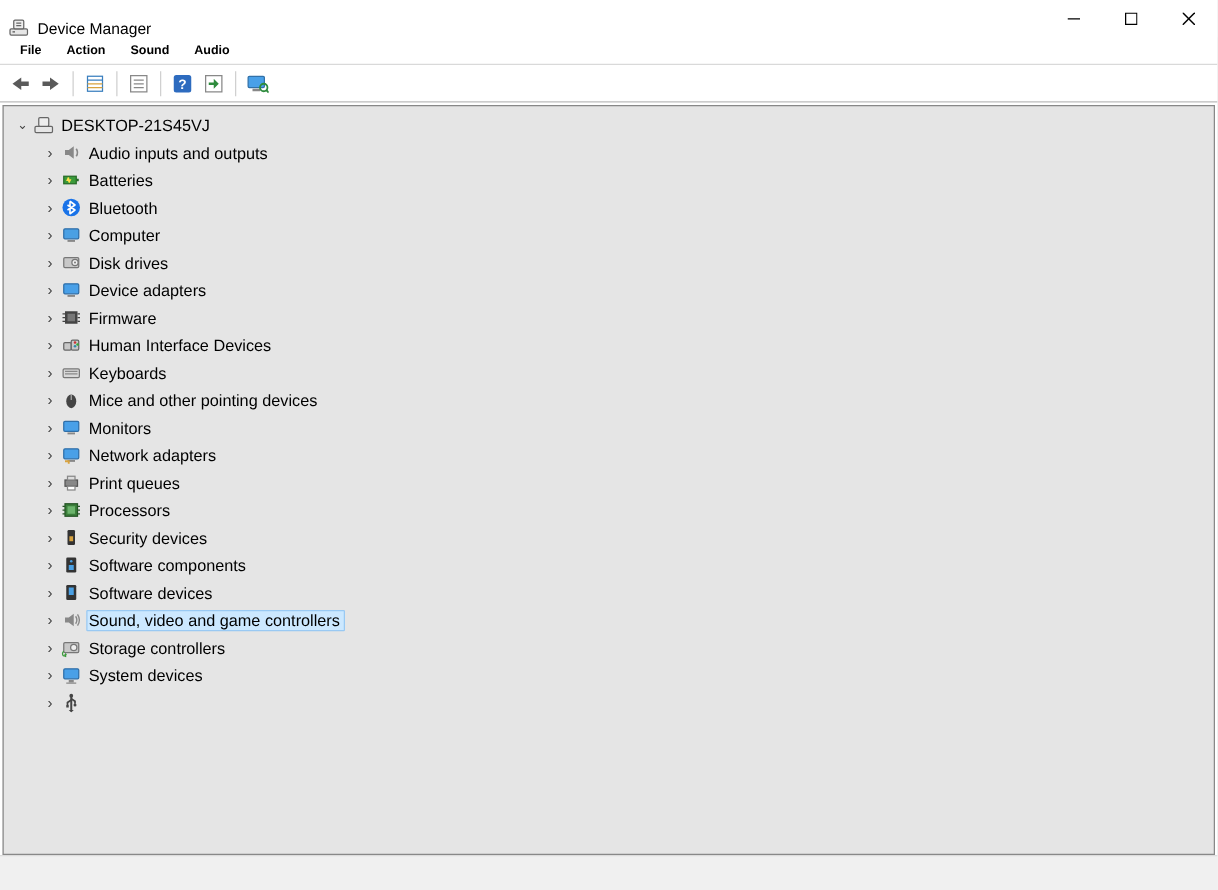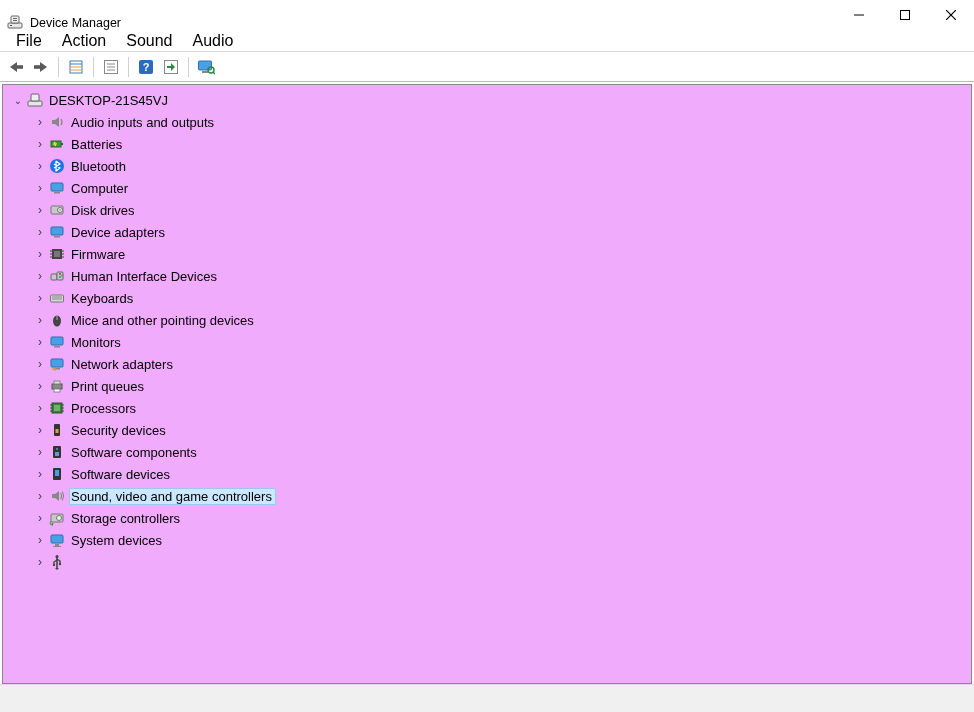--- a/index.html
+++ b/index.html
@@ -46,21 +46,22 @@
   .menubar {
     height: 22px;
     display: flex;
     align-items: center;
     padding-left: 8px;
     border-bottom: 1px solid #d9d9d9;
     gap: 4px;
   }
   .menubar .menu-item {
     padding: 2px 8px;
-    font-size: 16px;
+    font-size: 10px;
+    font-weight: bold;
   }
 
   
   .toolbar {
     height: 30px;
     display: flex;
     align-items: center;
     padding-left: 4px;
     gap: 1px;
     border-bottom: 1px solid #bcbcbc;
@@ -75,21 +76,21 @@
     display:flex; align-items:center; justify-content:center;
     border: 1px solid transparent;
   }
 
   
   .tree-wrap {
     flex: 1;
     border: 1px solid #888;
     margin: 2px;
     margin-bottom: 0;
-    background: #f0abfc;
+    background: #e5e5e5;
     overflow: auto;
     padding-top: 2px;
   }
   .tree-root {
     padding: 2px 0 4px 8px;
   }
   .node {
     display: flex;
     align-items: center;
     height: 22px;

